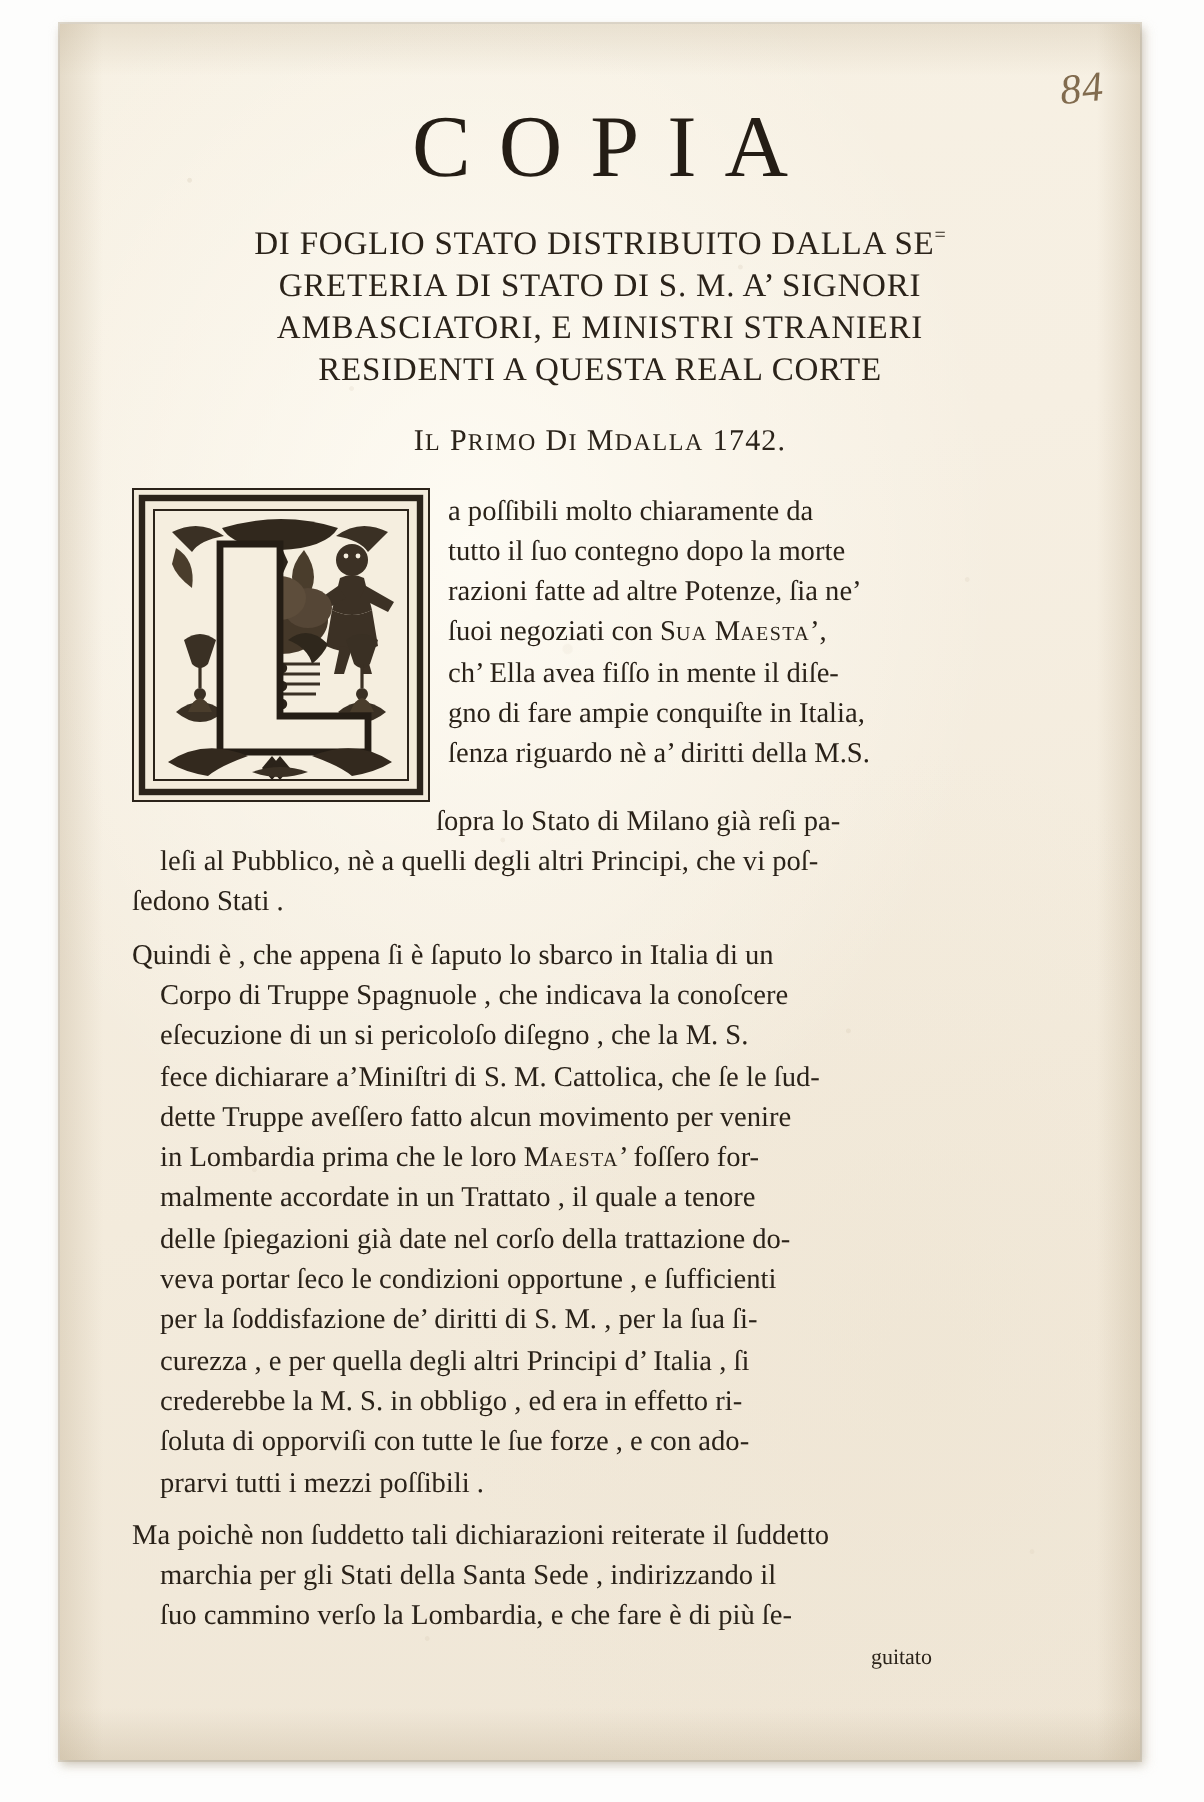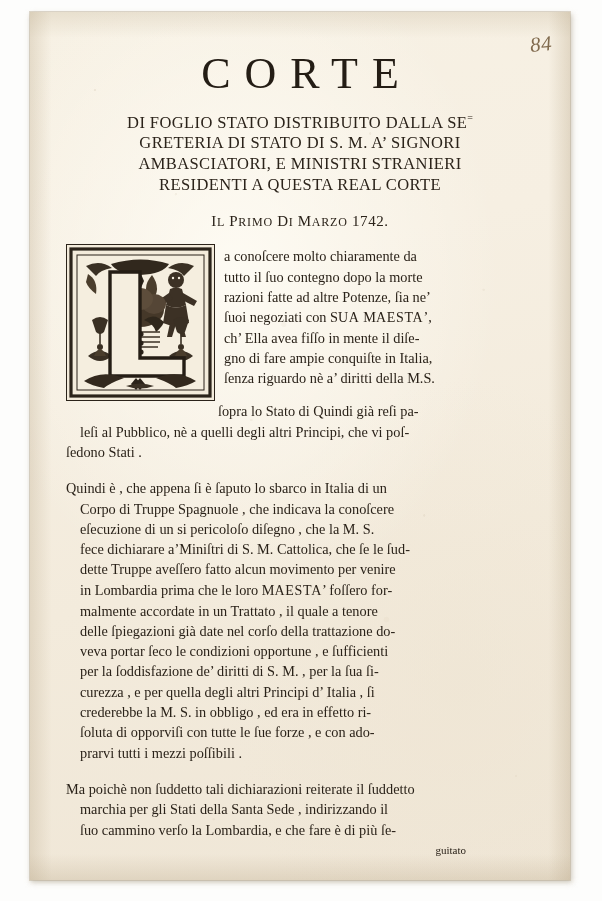--- a/index.html
+++ b/index.html
@@ -148,29 +148,29 @@
 
   
   .body {
     margin: 14px 34px 0 36px;
     font-size: 14.3px;
     line-height: 1.42;
     text-align: justify;
     color: #2a2219;
   }
 
-  .para { margin: 16px 0 1px; }
+  .para { margin: 6px 0 1px; }
   .para .ln {
     display: block;
     white-space: nowrap;
   }
   
   .para .ln + .ln { padding-left: 14px; }
   .sc {
-    font-size: 14px;
+    font-size: 10px;
     letter-spacing: .7px;
   }
 
   .float-row {
     display: flex;
     align-items: flex-start;
   }
 
   
   .initial {
@@ -220,31 +220,31 @@
 
   <div id="sheet">
 
     <div id="grain"></div>
     <div id="edgetone"></div>
 
     <div id="type">
 
       <div class="folio-no">84</div>
 
-      <h1 class="title">CORTE</h1>
+      <h1 class="title">COPIA</h1>
 
       <div class="subtitle">
         <span class="ln"><span>DI FOGLIO STATO DISTRIBUITO DALLA SE</span><span class="sup">=</span></span>
         <span class="ln">GRETERIA DI STATO  DI S. M. A’ SIGNORI</span>
         <span class="ln">AMBASCIATORI, E MINISTRI STRANIERI</span>
         <span class="ln">RESIDENTI A QUESTA REAL CORTE</span>
       </div>
 
       <div class="dateline">
-        <span>I<span class="sc">L</span> P<span class="sc">RIMO</span> D<span class="sc">I</span> M<span class="sc">ARZO</span> 1742.</span>
+        <span>I<span class="sc">L</span> P<span class="sc">RIMO</span> D<span class="sc">I</span> M<span class="sc">DALLA</span> 1742.</span>
       </div>
 
       <div class="body">
 
         <div class="float-row">
 
           <div class="initial">
             <svg width="149" height="157" viewBox="0 0 149 157" xmlns="http://www.w3.org/2000/svg">
               <rect x="0.5" y="0.5" width="148" height="156" fill="#f3ebdb" stroke="#2b231a" stroke-width="1"></rect>
               <rect x="5" y="5" width="139" height="147" fill="none" stroke="#2b231a" stroke-width="3.2"></rect>
@@ -311,32 +311,32 @@
 
               <path d="M18 137 q18 -12 40 -3 q-14 5 -20 10 q-12 -2 -20 -7z" fill="#33291e"></path>
               <path d="M130 137 q-18 -12 -40 -3 q14 5 20 10 q12 -2 20 -7z" fill="#33291e"></path>
               <path d="M70 134 l5 6 l-5 6 l-5 -6z" fill="#2b231a"></path>
               <path d="M74 134 l5 6 l-5 6 l-5 -6z" fill="#2b231a"></path>
               <path d="M60 142 q14 -5 28 0 q-14 5 -28 0z" fill="#3a3024"></path>
             </svg>
           </div>
 
           <div class="open-lines">
-            <span class="ln">a conoſcere molto chiaramente da</span>
+            <span class="ln">a poſſibili molto chiaramente da</span>
             <span class="ln">tutto il ſuo contegno dopo la morte</span>
             <span class="ln">razioni fatte ad altre Potenze, ſia ne’</span>
             <span class="ln">ſuoi negoziati con S<span class="sc">UA</span> M<span class="sc">AESTA</span>’,</span>
             <span class="ln">ch’ Ella avea fiſſo in mente il diſe-</span>
             <span class="ln">gno di fare ampie conquiſte in Italia,</span>
             <span class="ln">ſenza riguardo nè a’ diritti della M.S.</span>
           </div>
         </div>
 
         <div class="after-initial" style="margin-left:0;margin-right:0">
-          <span class="ln" style="padding-left:152px">ſopra lo Stato di Quindi già reſi pa-</span>
+          <span class="ln" style="padding-left:152px">ſopra lo Stato di Milano già reſi pa-</span>
           <span class="ln" style="padding-left:14px">leſi al Pubblico, nè a quelli degli altri Principi, che vi poſ-</span>
           <span class="ln">ſedono Stati .</span>
         </div>
 
         <div class="para">
           <span class="ln flush">Quindi è , che appena ſi è ſaputo lo sbarco in Italia di un</span>
           <span class="ln">Corpo di Truppe Spagnuole , che indicava la conoſcere</span>
           <span class="ln">eſecuzione di un si pericoloſo diſegno , che la M. S.</span>
           <span class="ln">fece dichiarare a’Miniſtri di S. M. Cattolica, che ſe le ſud-</span>
           <span class="ln">dette Truppe aveſſero fatto alcun movimento per venire</span>

